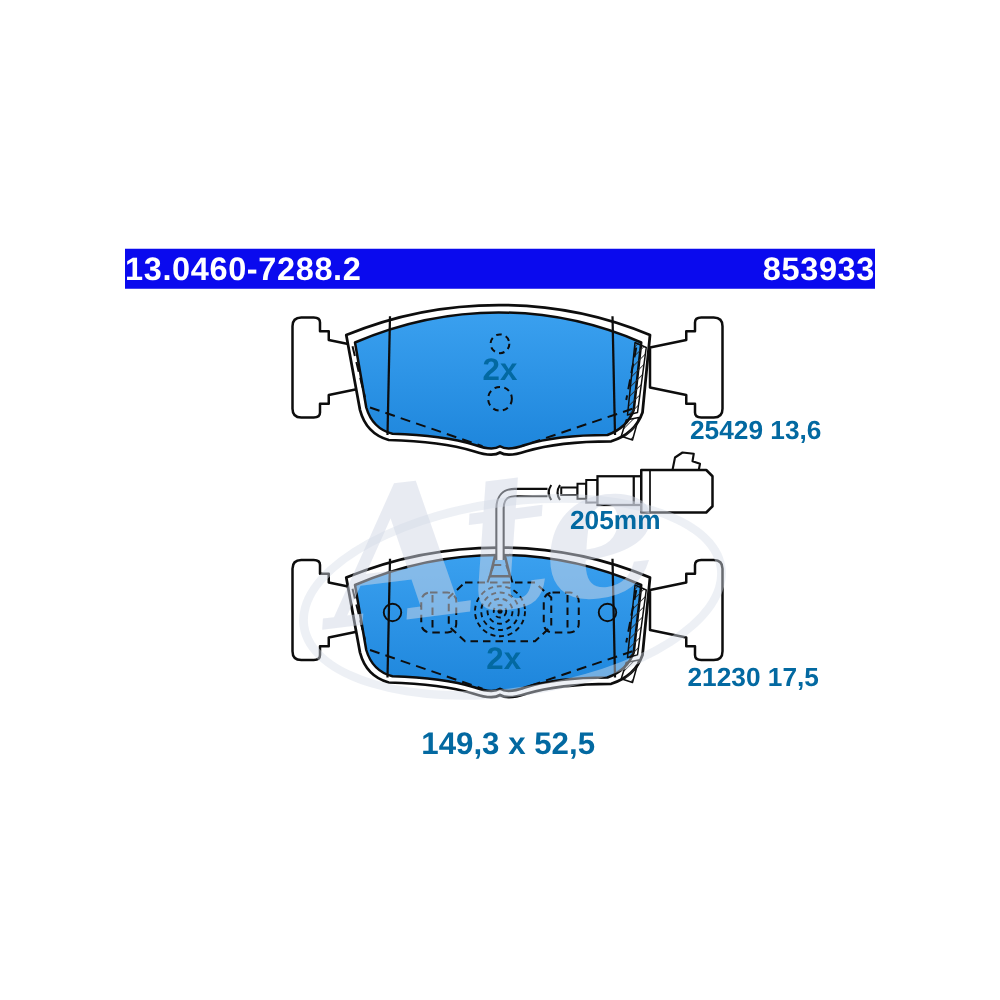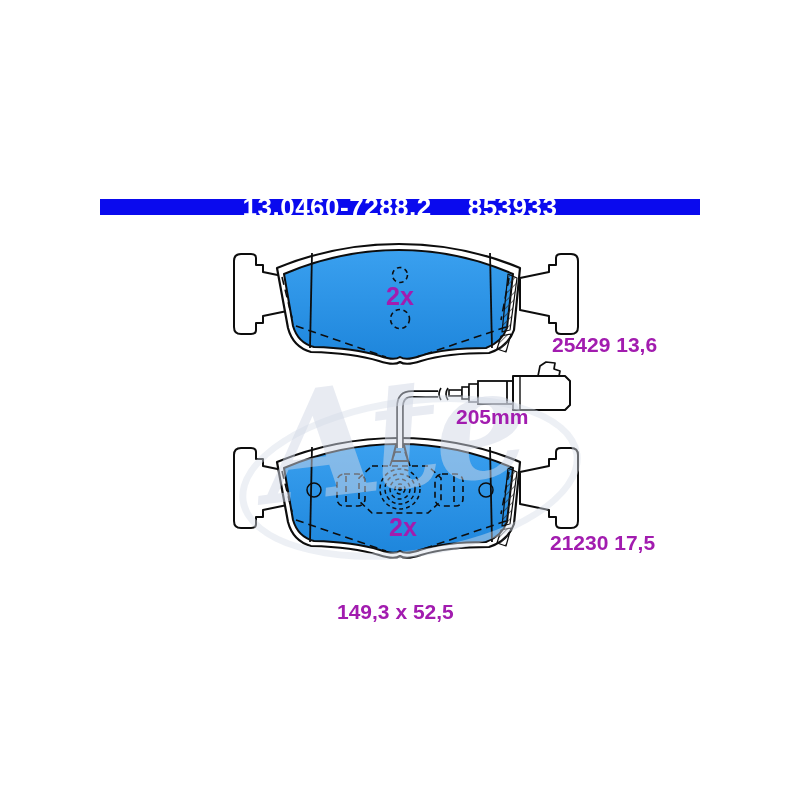--- a/index.html
+++ b/index.html
@@ -1,40 +1,40 @@
 <!DOCTYPE html>
 <html><head>
 <meta charset="utf-8">
 <style>
   html,body{margin:0;padding:0;background:#fff;}
   .stage{position:relative;width:800px;height:800px;background:#ffffff;overflow:hidden;
          font-family:"Liberation Sans",sans-serif;}
   
-  .header-bar{position:absolute;left:100px;top:199px;width:600px;height:16px;
-              background:#0a0aee;display:flex;align-items:center;justify-content:center;
+  .header-bar{position:absolute;left:100px;top:199px;width:600px;height:32px;
+              background:#0a0aee;display:flex;align-items:center;justify-content:space-between;
               gap:36px;z-index:5;}
   .header-bar span{color:#ffffff;font-weight:700;font-size:26px;letter-spacing:.5px;line-height:1;}
   
   .diagram{position:absolute;left:0;top:0;z-index:2;}
   
   .wm-oval{position:absolute;left:238px;top:398px;width:330px;height:145px;
            border:7px solid rgba(216,221,233,.45);border-radius:50%;
            transform:rotate(-8deg);z-index:4;pointer-events:none;}
   .wm-text{position:absolute;left:262px;top:360px;z-index:4;pointer-events:none;
            font-family:"DejaVu Serif",serif;font-style:italic;font-weight:700;
            font-size:150px;line-height:1;letter-spacing:-6px;
            color:rgba(210,216,230,.5);transform:rotate(-7deg);}
   
-  .lbl{position:absolute;color:#a21caf;font-weight:700;z-index:6;white-space:nowrap;line-height:1.1;}
+  .lbl{position:absolute;color:#0369a1;font-weight:700;z-index:6;white-space:nowrap;line-height:1.1;}
   .lbl-qty-top{left:374px;top:283px;width:52px;text-align:center;font-size:25px;}
   .lbl-qty-bottom{left:377px;top:514px;width:52px;text-align:center;font-size:25px;}
   .lbl-ref-top{left:552px;top:333px;font-size:21px;}
   .lbl-ref-bottom{left:550px;top:531px;font-size:21px;}
   .lbl-cable{left:456px;top:405px;font-size:21px;}
-  .lbl-dims{left:337px;top:600px;font-size:21px;}
+  .lbl-dims{left:337px;top:582px;font-size:25px;}
 </style>
 </head>
 <body>
 
 <div class="stage">
 
   <div class="header-bar">
     <span>13.0460-7288.2</span>
     <span>853933</span>
   </div>

